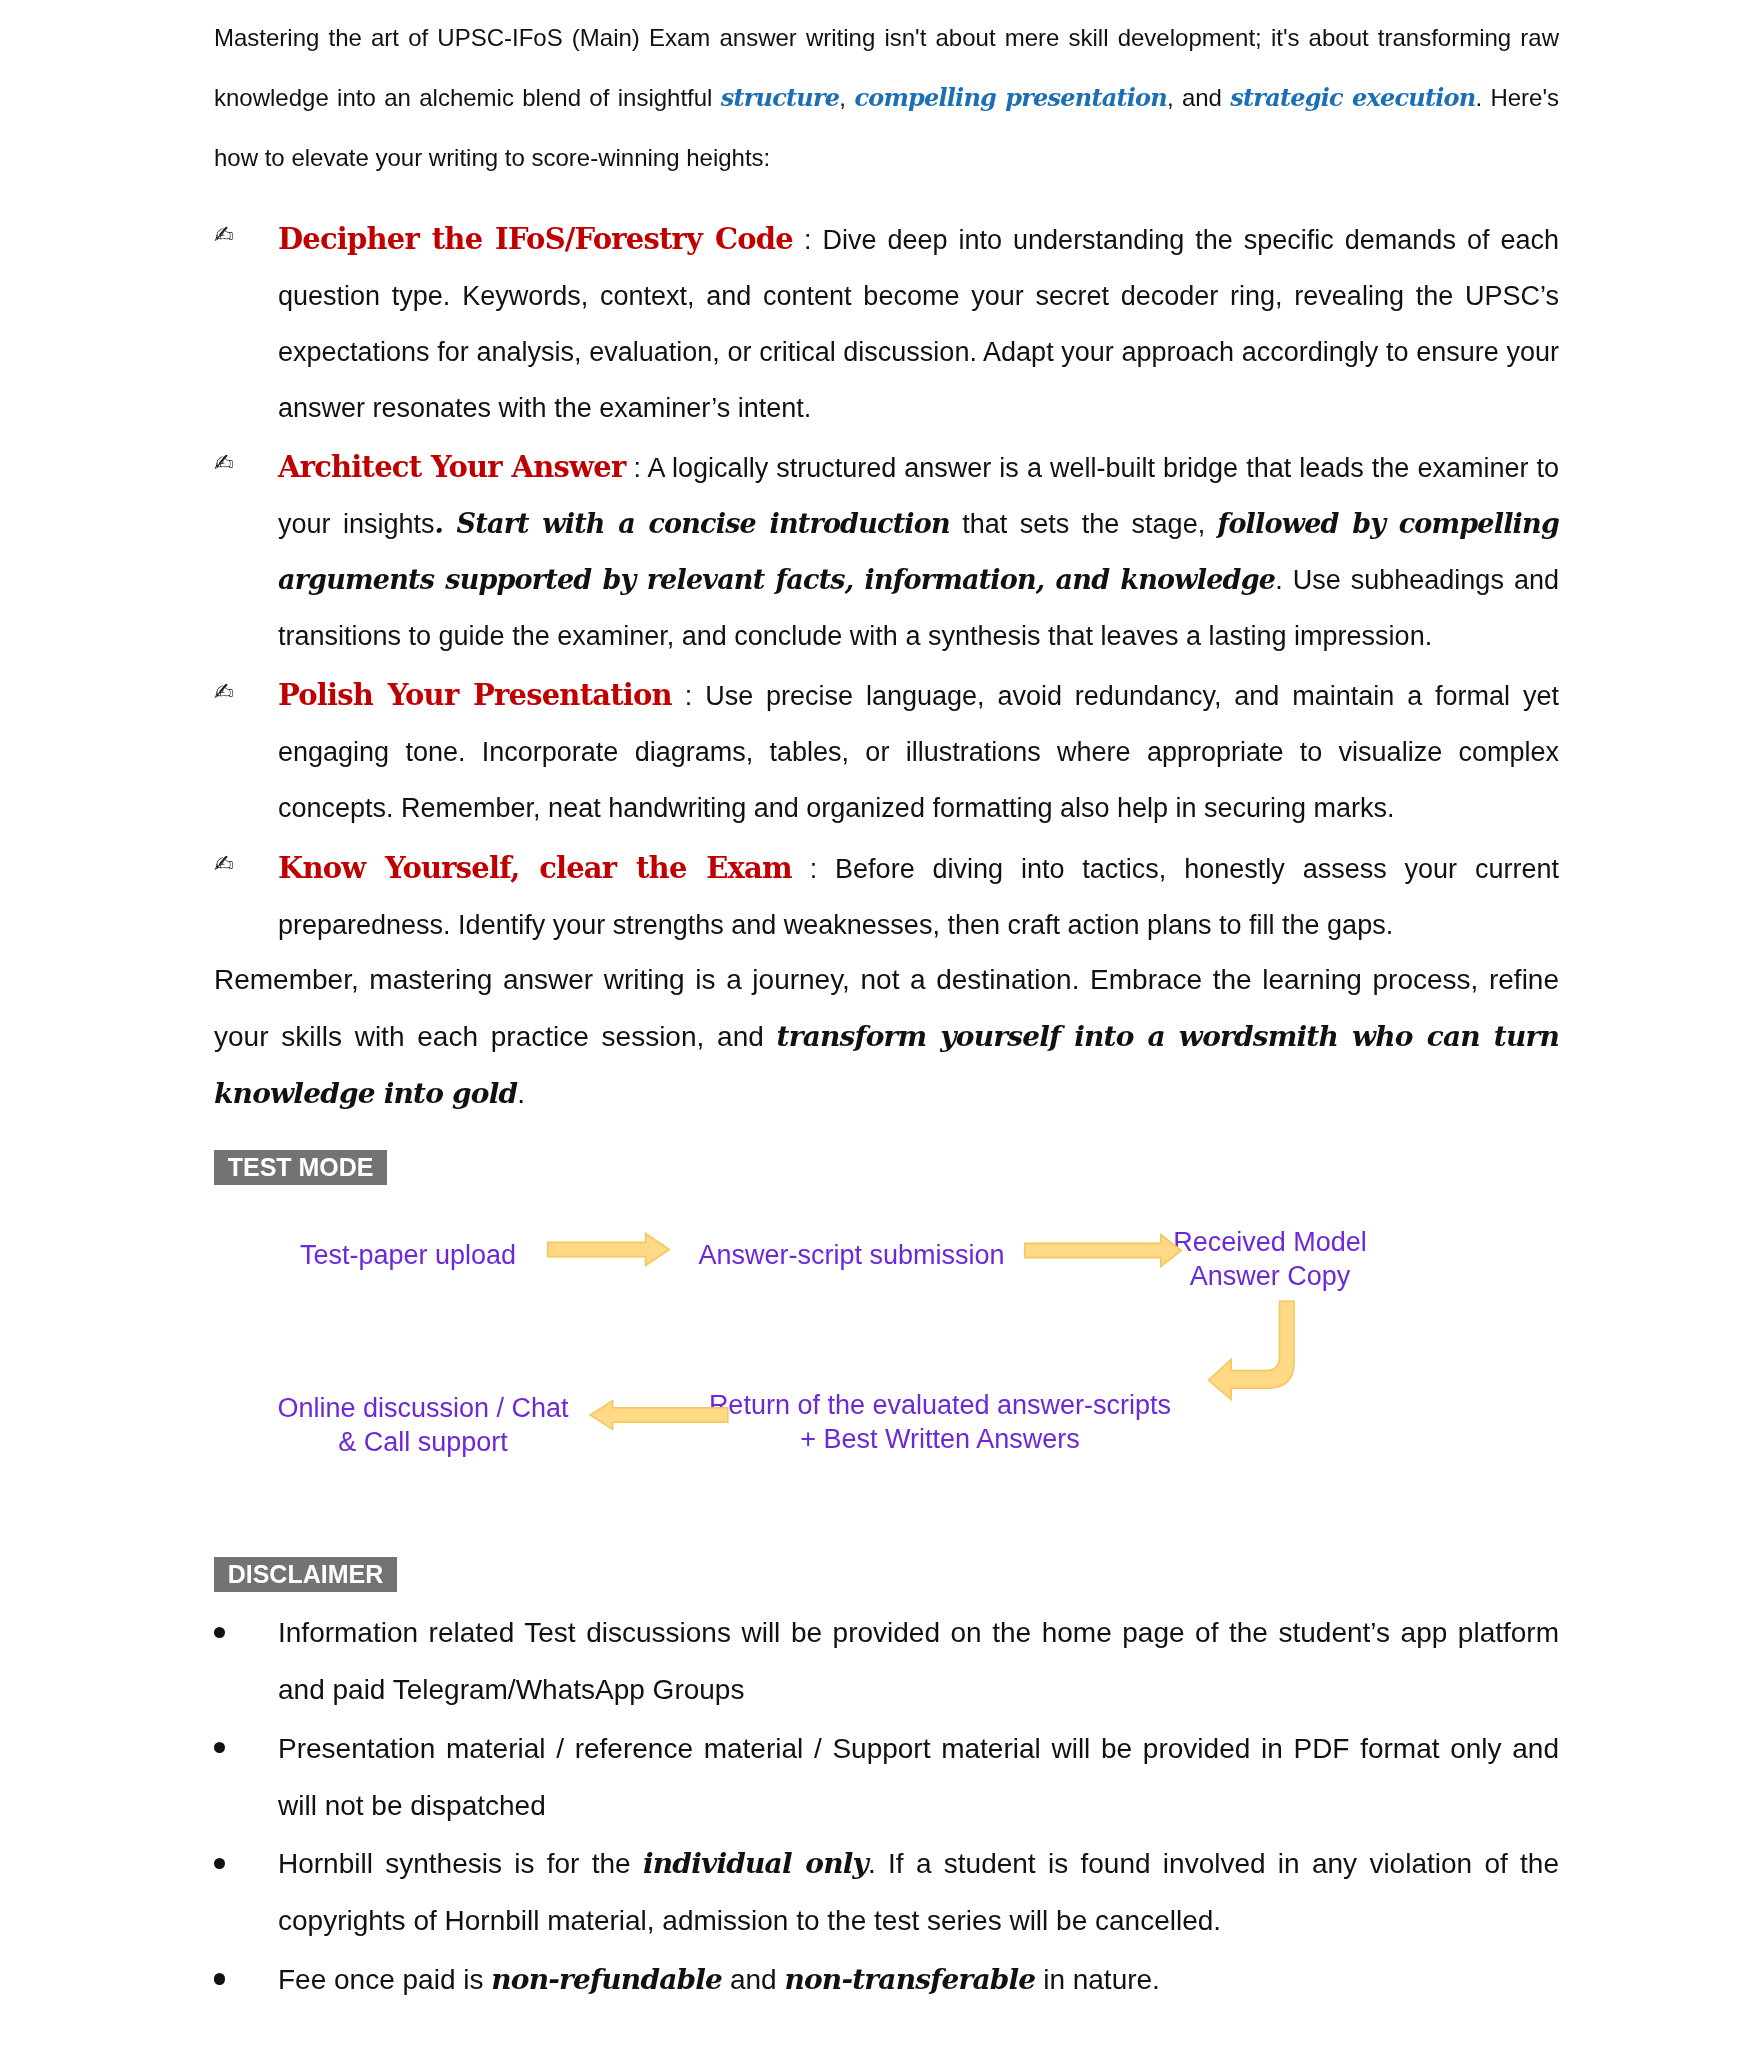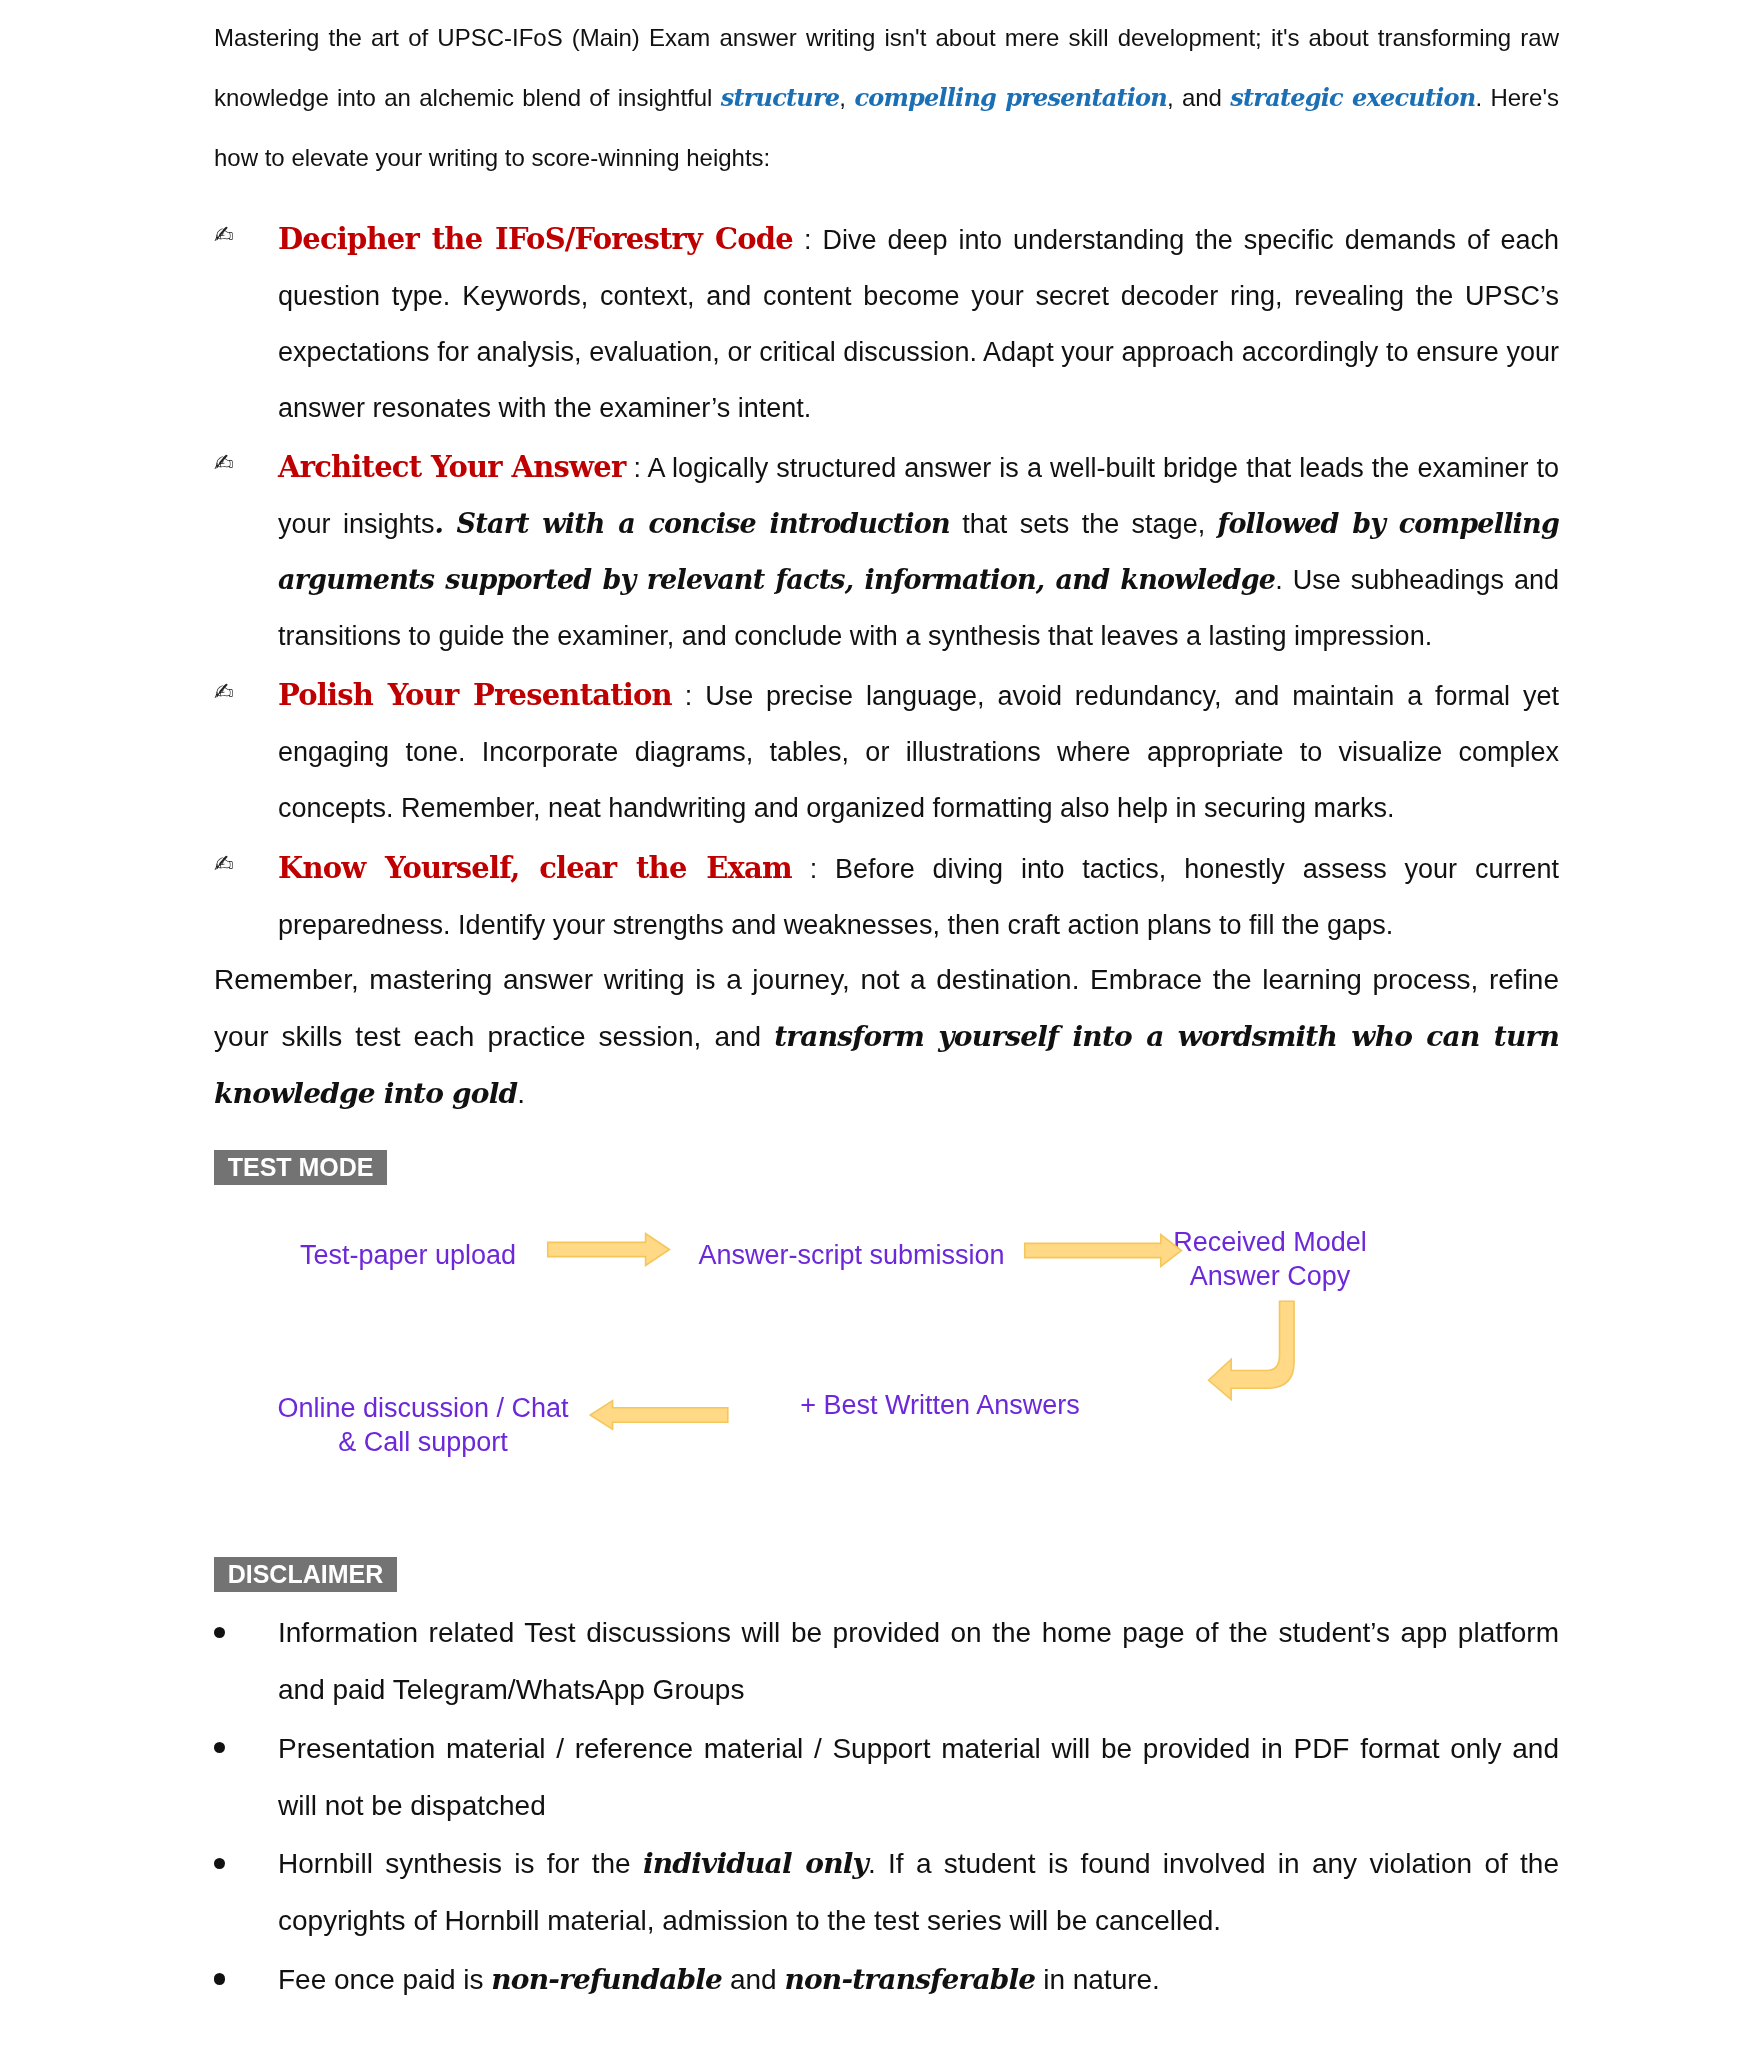--- a/index.html
+++ b/index.html
@@ -62,32 +62,33 @@
     <li class="tip" style="margin-top:3.2px;">
       <span class="tip-icon">✍</span>
       <span class="tip-title">Polish Your Presentation</span><span> : Use precise language, avoid redundancy, and maintain a formal yet engaging tone. Incorporate diagrams, tables, or illustrations where appropriate to visualize complex concepts. Remember, neat handwriting and organized formatting also help in securing marks.</span>
     </li>
     <li class="tip" style="margin-top:3.2px;">
       <span class="tip-icon">✍</span>
       <span class="tip-title">Know Yourself, clear the Exam</span><span> : Before diving into tactics, honestly assess your current preparedness. Identify your strengths and weaknesses, then craft action plans to fill the gaps.</span>
     </li>
   </ul>
 
-  <p class="para p-outro"><span>Remember, mastering answer writing is a journey, not a destination. Embrace the learning process, refine your skills test each practice session, and </span><span class="serif-it black-em">transform yourself into a wordsmith who can turn knowledge into gold</span><span>.</span></p>
+  <p class="para p-outro"><span>Remember, mastering answer writing is a journey, not a destination. Embrace the learning process, refine your skills with each practice session, and </span><span class="serif-it black-em">transform yourself into a wordsmith who can turn knowledge into gold</span><span>.</span></p>
 
   <div class="badge badge-test">TEST MODE</div>
 
   <div class="flow">
     <div class="node n1">Test-paper upload</div>
     <div class="node n2">Answer-script submission</div>
     <div class="node n3">
       <div>Received Model</div>
       <div>Answer Copy</div>
     </div>
     <div class="node n4">
+      <div>Return of the evaluated answer-scripts</div>
       <div>+ Best Written Answers</div>
     </div>
     <div class="node n5">
       <div>Online discussion / Chat</div>
       <div>&amp; Call support</div>
     </div>
 
     <svg class="arrow" style="left:332px; top:39px;" width="126" height="35" viewBox="0 0 156 44">
       <path d="M1 13 H124 V2 L154 22 L124 42 V31 H1 Z" fill="#ffd985" stroke="#f5c65a" stroke-width="2"></path>
     </svg>

